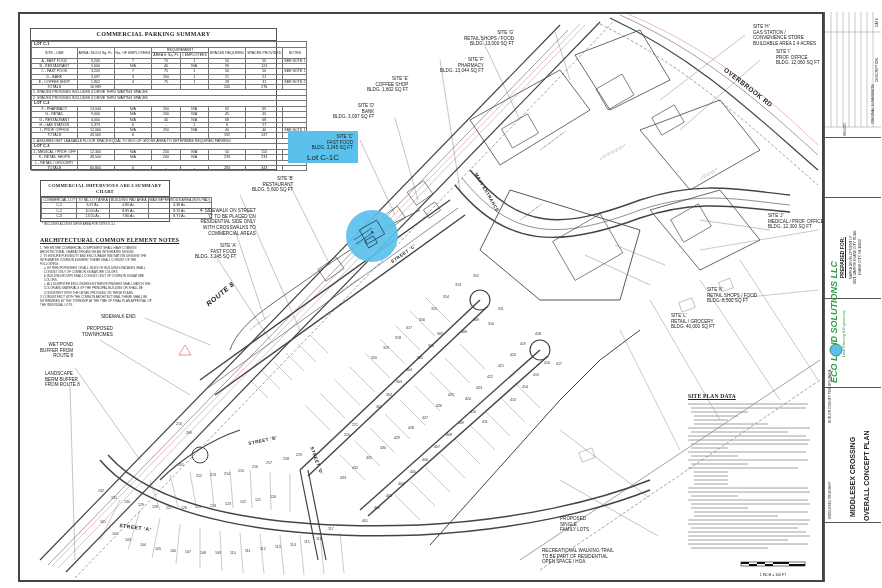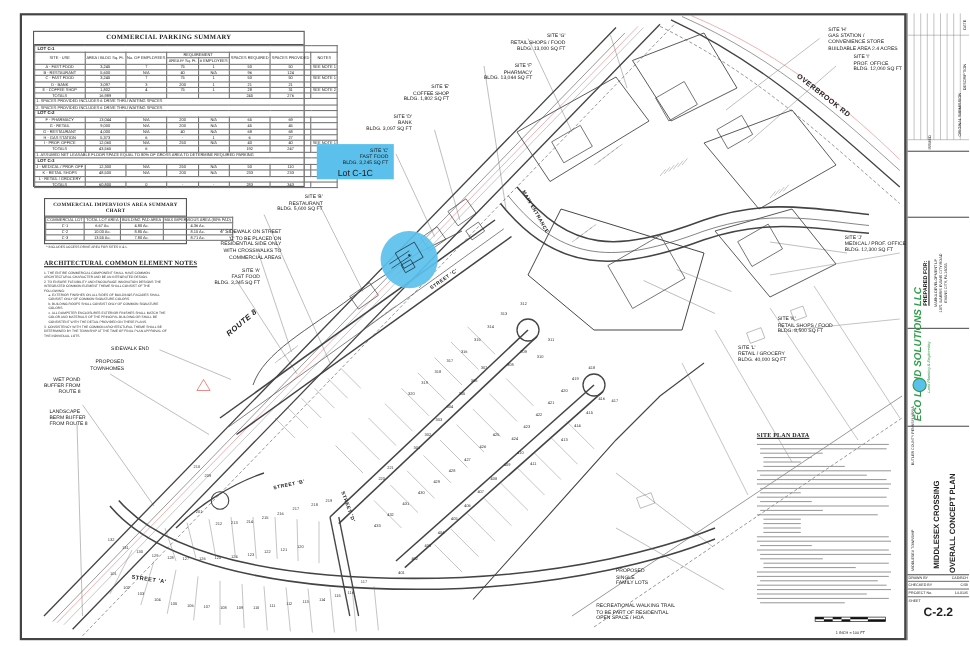--- a/index.html
+++ b/index.html
@@ -697,29 +697,13 @@
       </svg>
   </div>
 
   <div style="position:absolute;left:0;top:375px;width:56px;height:135px;border-bottom:1px solid #555;">
     <div class="tb-rot" style="left:3px;top:36px;font-size:3.3px;">BUTLER COUNTY PENNSYLVANIA</div>
     <div class="tb-rot" style="left:24px;top:130px;font-size:7px;font-weight:bold;">MIDDLESEX CROSSING</div>
     <div class="tb-rot" style="left:38px;top:134px;font-size:7px;font-weight:bold;">OVERALL CONCEPT PLAN</div>
     <div class="tb-rot" style="left:3px;top:132px;font-size:3.3px;">MIDDLESEX TOWNSHIP</div>
   </div>
 
-  <div style="position:absolute;left:0;top:510px;width:56px;height:60px;font-size:3.3px;">
-    <div style="display:flex;border-bottom:0.5px solid #777;padding:1px;">
-        <span style="flex:1">DRAWN BY</span>
-        <span>CAD/BCH</span>
-      </div>
-    <div style="display:flex;border-bottom:0.5px solid #777;padding:1px;">
-        <span style="flex:1">CHECKED BY</span>
-        <span>CSB</span>
-      </div>
-    <div style="display:flex;border-bottom:0.5px solid #777;padding:1px;">
-        <span style="flex:1">PROJECT No.</span>
-        <span>14-0135</span>
-      </div>
-    <div style="padding:1px;">SHEET</div>
-    <div style="text-align:center;font-size:11px;font-weight:bold;margin-top:2px;">C-2.2</div>
-  </div>
 </div>
 
 </body></html>

